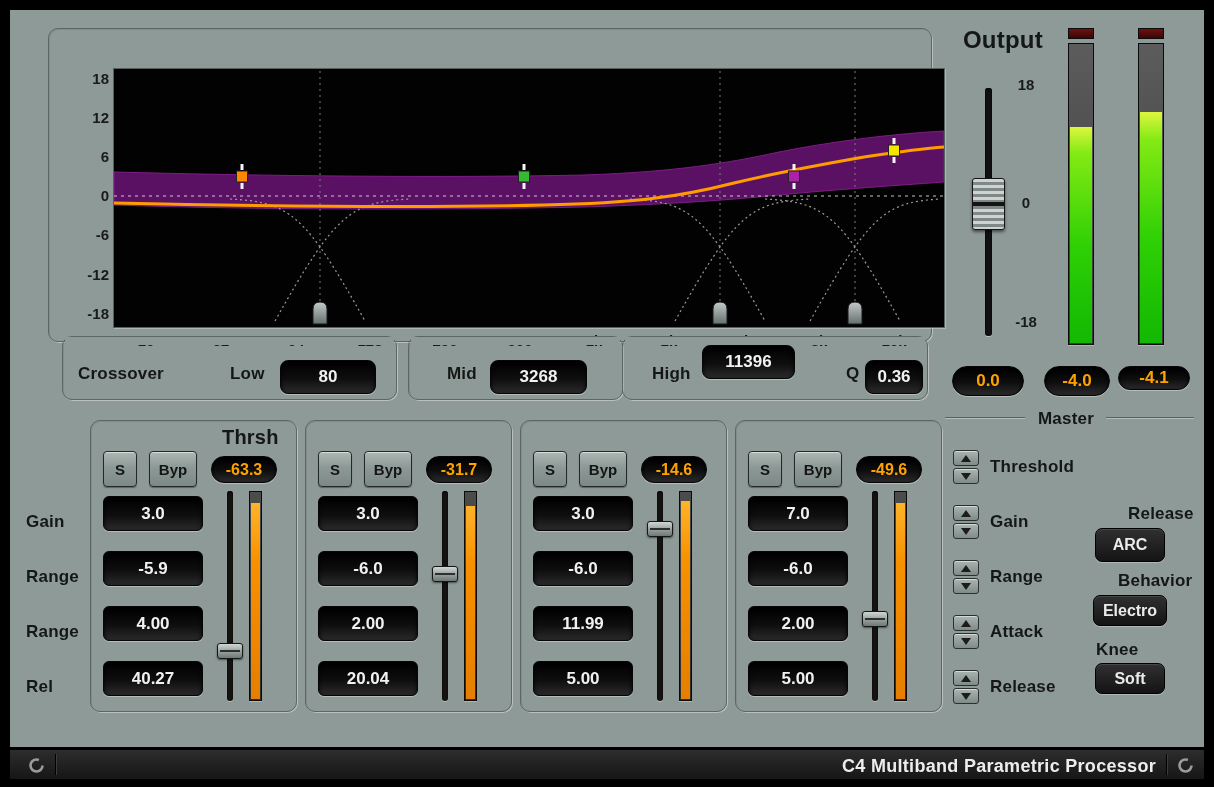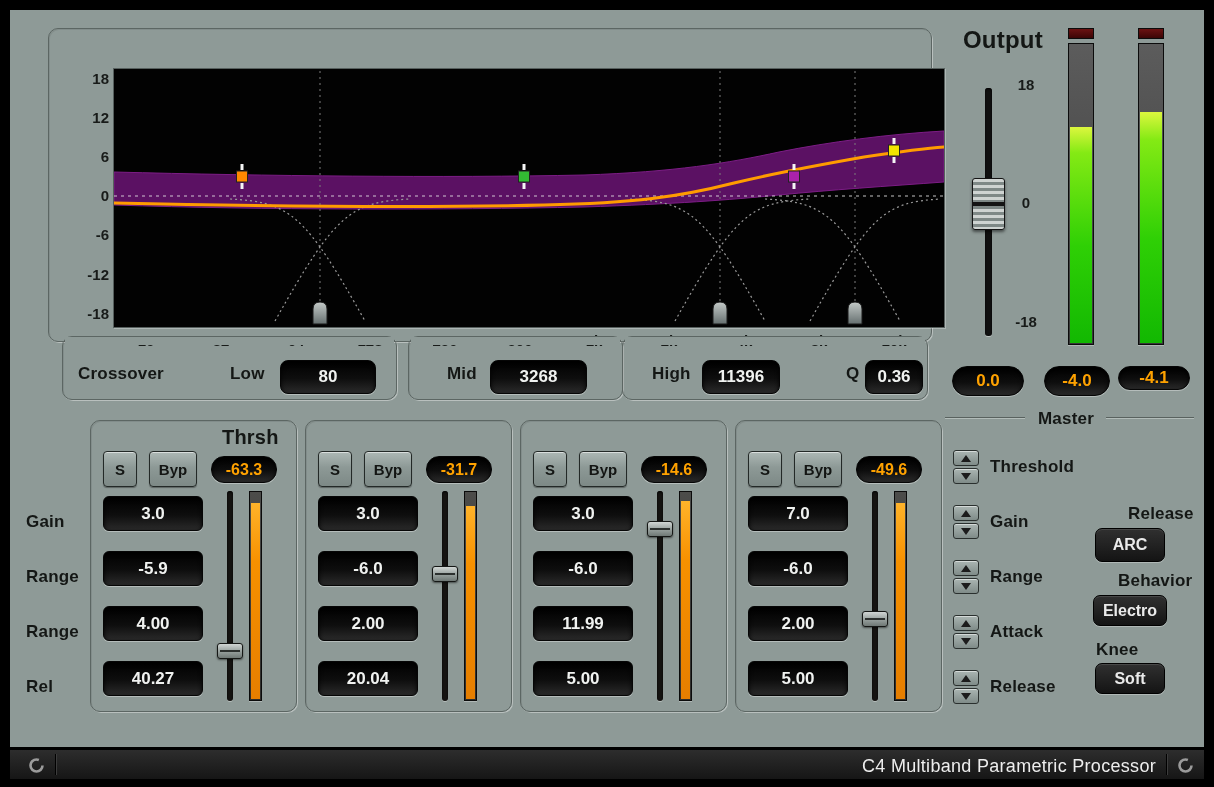--- a/index.html
+++ b/index.html
@@ -75,21 +75,21 @@
   .stepper { position:absolute; width:26px; height:34px; z-index:5; }
   .step-half { position:absolute; left:0; width:26px; height:16px; border:1px solid #2a302e; border-radius:3px;
                background:linear-gradient(180deg,#aab5b2,#7f8b88); display:flex; align-items:center; justify-content:center;
                box-shadow:inset 0 1px 0 rgba(255,255,255,.5); }
   .tri-up { width:0; height:0; border-left:5px solid transparent; border-right:5px solid transparent; border-bottom:7px solid #1c1c1c; }
   .tri-dn { width:0; height:0; border-left:5px solid transparent; border-right:5px solid transparent; border-top:7px solid #1c1c1c; }
 
   
   .bottombar { position:absolute; left:10px; top:749px; width:1194px; height:31px;
                background:linear-gradient(180deg,#2d2d2d,#161616); border-top:1px solid #000; border-bottom:1px solid #000; }
-  .bar-title { position:absolute; right:48px; top:6px; font-size:18px; font-weight:normal; color:#ededed; letter-spacing:.3px; }
+  .bar-title { position:absolute; right:48px; top:6px; font-size:18px; font-weight:bold; color:#ededed; letter-spacing:.3px; }
   .bar-div { position:absolute; top:4px; bottom:4px; width:1px; background:#3c3c3c; box-shadow:-1px 0 0 #000; }
 </style>
 </head>
 <body>
 
 <div class="stage">
   <div class="main">
 
     <div class="etch graph-panel">
       <div class="yticks">
@@ -177,21 +177,21 @@
     <div class="tab-cover" style="left:55px;top:327px;width:329px"></div>
     <div class="tab-cover" style="left:401px;top:327px;width:209px"></div>
     <div class="tab-cover" style="left:615px;top:327px;width:300px"></div>
 
     <span class="lbl" style="left:68px;top:354px">Crossover</span>
     <span class="lbl" style="left:220px;top:354px">Low</span>
     <div class="lcd" style="left:270px;top:350px;width:96px;height:34px">80</div>
     <span class="lbl" style="left:437px;top:354px">Mid</span>
     <div class="lcd" style="left:480px;top:350px;width:97px;height:34px">3268</div>
     <span class="lbl" style="left:642px;top:354px">High</span>
-    <div class="lcd" style="left:692px;top:350px;width:78px;height:34px">11396</div>
+    <div class="lcd" style="left:692px;top:335px;width:93px;height:34px">11396</div>
     <span class="lbl" style="left:836px;top:354px">Q</span>
     <div class="lcd" style="left:855px;top:350px;width:58px;height:34px">0.36</div>
 
     <span class="lbl" style="left:953px;top:16px;font-size:24px">Output</span>
     <div class="abs fader-track"></div>
     <div class="abs fader-cap"></div>
     <span class="fscale" style="left:996px;top:66px">18</span>
     <span class="fscale" style="left:996px;top:184px">0</span>
     <span class="fscale" style="left:996px;top:303px">-18</span>
 

